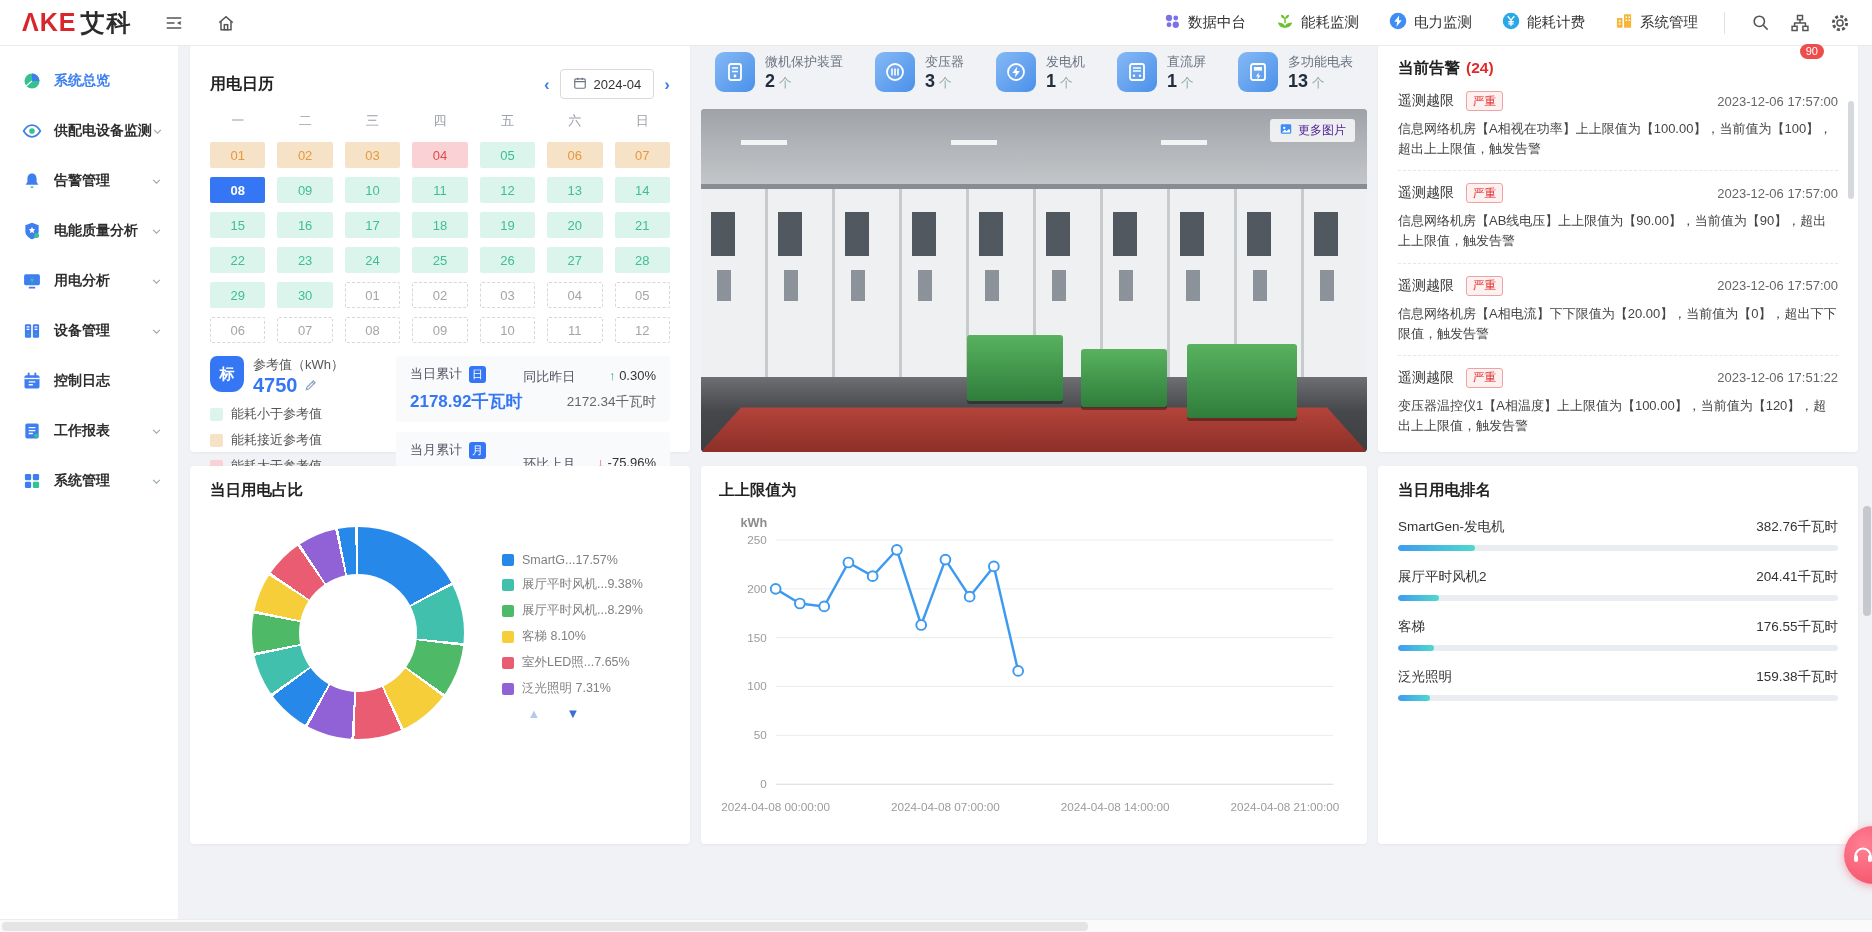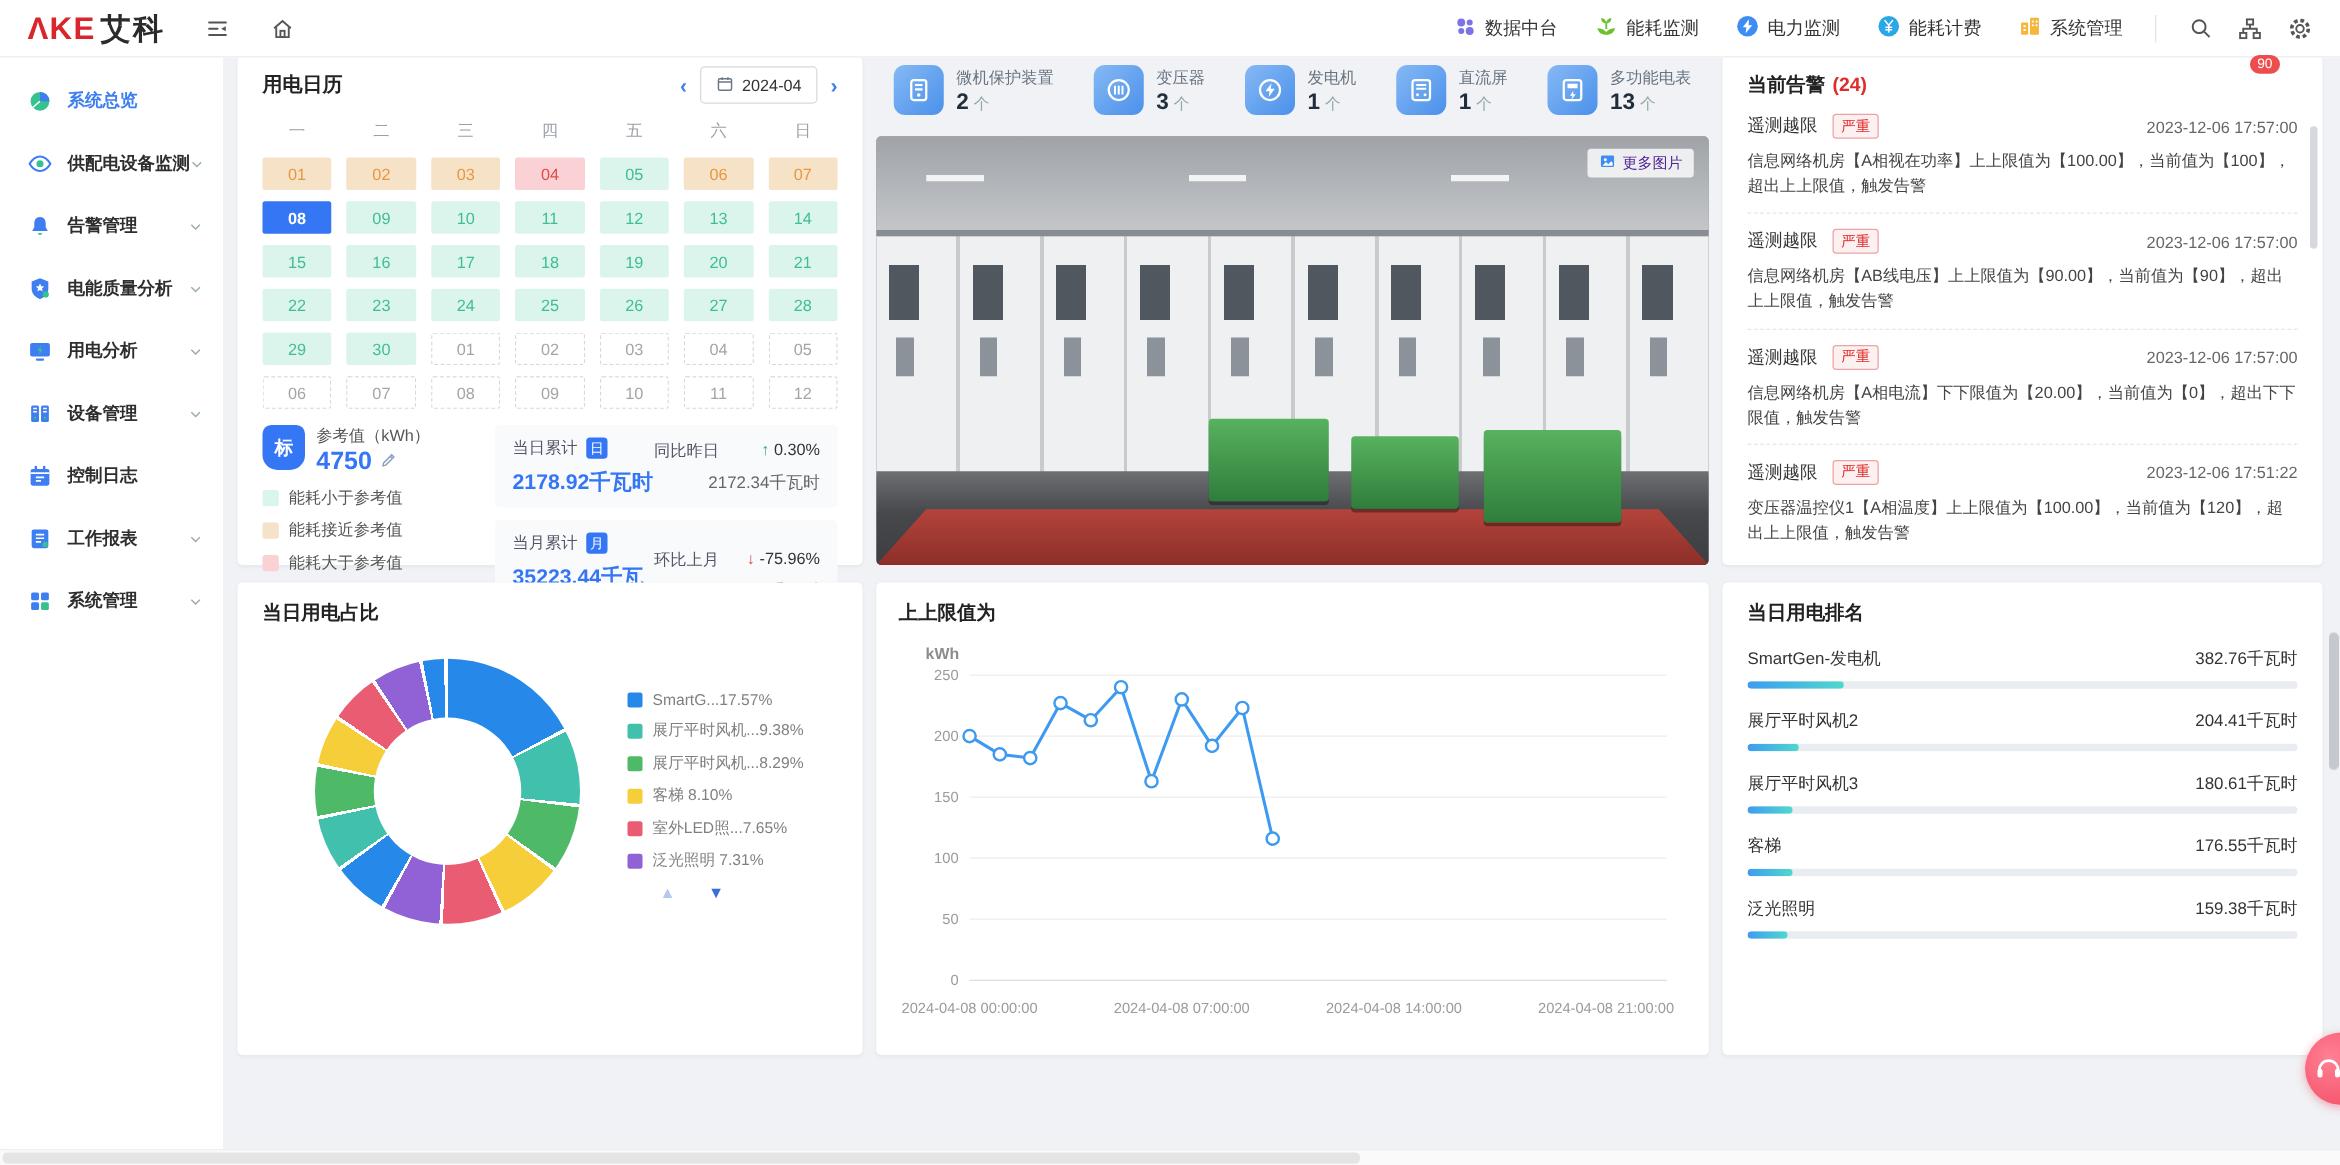--- a/index.html
+++ b/index.html
@@ -36,21 +36,21 @@
   .content { margin-left:178px; padding:9px 14px 0 12px; }
   .tabrow { height:36px; display:flex; align-items:center; justify-content:space-between; }
   .tab { background:#fff; color:#3d7ff0; font-size:14px; font-weight:bold; padding:9px 24px 10px;
     border-radius:6px 6px 0 0; cursor:pointer; }
   .more { color:#3d7ff0; font-size:13.5px; display:flex; align-items:center; gap:4px; cursor:pointer; margin-right:14px; }
   .grid { display:grid; grid-template-columns:500px 1fr 480px; grid-template-rows:407px 378px; gap:14px 11px; }
   .card { background:#fff; border-radius:4px; box-shadow:0 1px 3px rgba(20,40,80,.05); }
   .card h3 { font-size:15.5px; color:#222; font-weight:bold; }
 
   
-  .cal-card { padding:8px 20px; }
+  .cal-card { padding:24px 20px; }
   .cal-head { display:flex; align-items:center; justify-content:space-between; }
   .cal-title { font-size:16px; color:#222; font-weight:bold; }
   .cal-ctrl { display:flex; align-items:center; gap:10px; }
   .cal-arrow { color:#3d7ff0; font-size:17px; font-weight:bold; cursor:pointer; line-height:1; }
   .date-box { border:1px solid #d9d9d9; border-radius:4px; height:30px; display:flex; align-items:center;
     gap:7px; padding:0 12px; font-size:13px; color:#333; cursor:pointer; background:#fff; }
   .cal-grid { margin-top:10px; display:grid; grid-template-columns:repeat(7,1fr); column-gap:12px; row-gap:9px; }
   .wd { text-align:center; font-size:13px; color:#9aa0a8; padding:3px 0; }
   .day { height:26px; display:flex; align-items:center; justify-content:center; font-size:13px;
     border-radius:2px; cursor:pointer; }
@@ -755,29 +755,20 @@
             <div class="rank-head">
               <span>展厅平时风机2</span>
               <span>204.41千瓦时</span>
             </div>
             <div class="rank-track">
               <div class="rank-fill" style="width:9.38%"></div>
             </div>
           </div>
           <div class="rank-item">
             <div class="rank-head">
-              <span>展厅平时风机3</span>
-              <span>180.61千瓦时</span>
-            </div>
-            <div class="rank-track">
-              <div class="rank-fill" style="width:8.29%"></div>
-            </div>
-          </div>
-          <div class="rank-item">
-            <div class="rank-head">
               <span>客梯</span>
               <span>176.55千瓦时</span>
             </div>
             <div class="rank-track">
               <div class="rank-fill" style="width:8.1%"></div>
             </div>
           </div>
           <div class="rank-item">
             <div class="rank-head">
               <span>泛光照明</span>

